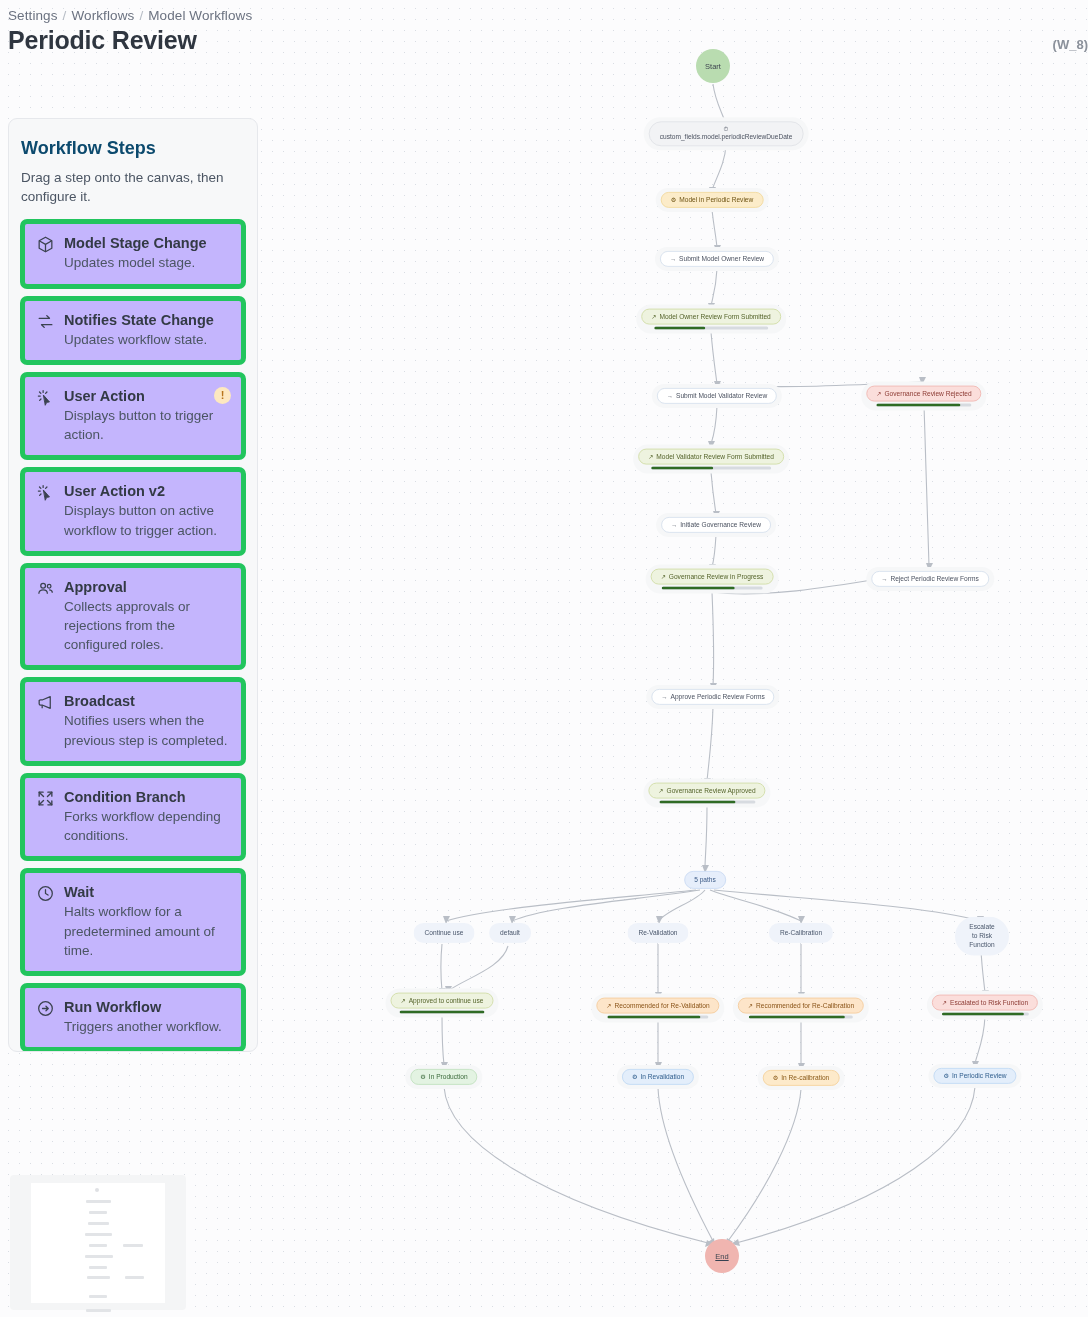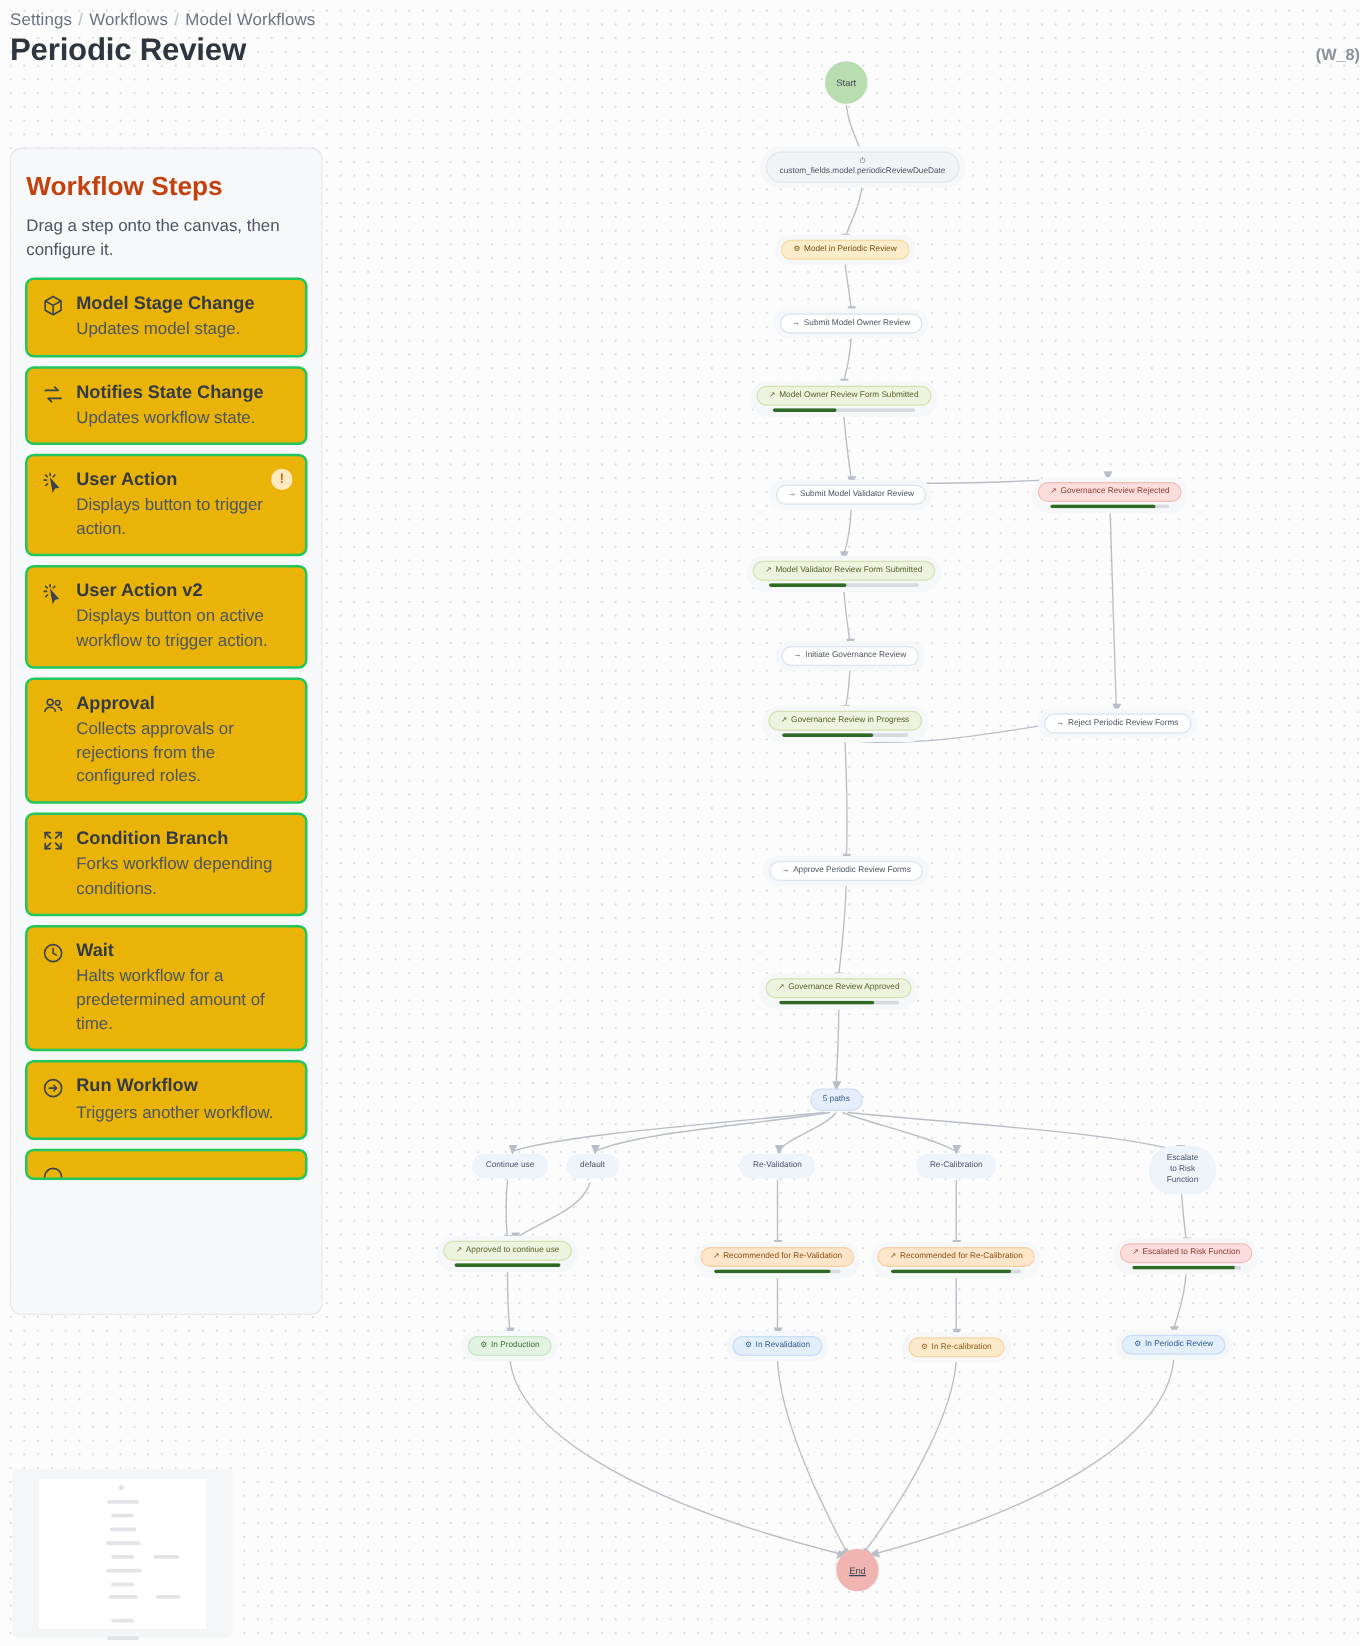--- a/index.html
+++ b/index.html
@@ -50,31 +50,31 @@
     position: absolute; left: 8px; top: 118px;
     width: 250px; height: 934px;
     background: #f7f8f9;
     border: 1px solid #e6e8ec;
     border-radius: 9px;
     overflow: hidden;
     z-index: 30;
   }
   .panel-inner { padding: 14px 11px 0 11px; }
   .panel-title {
-    font-size: 21px; font-weight: bold; color: #c2410c;
+    font-size: 18px; font-weight: bold; color: #0c4a6e;
     margin: 5px 0 9px 1px;
   }
   .panel-sub {
     font-size: 13.5px; color: #4b5563; line-height: 1.42;
     margin: 0 0 13px 1px; max-width: 212px;
   }
   .step-card {
     position: relative;
-    background: #eab308;
-    border: 2px solid #22c55e;
+    background: #c4b5fd;
+    border: 5px solid #22c55e;
     border-radius: 7px;
     padding: 10px 11px 11px 11px;
     margin-bottom: 7px;
     display: flex; gap: 9px;
   }
   .step-ico {
     flex: 0 0 auto; width: 19px; height: 19px;
     margin-top: 1px; color: #3b4250;
   }
   .step-ico svg { display: block; width: 19px; height: 19px; }
@@ -106,21 +106,21 @@
   .minimap-canvas {
     position: relative;
     margin: 0 auto;
     width: 134px; height: 120px;
     background: #ffffff;
   }
   .mm { position: absolute; background: #e2e4e7; border-radius: 1px; height: 3px; }
   .mm.dot { width: 4px; height: 4px; border-radius: 50%; background: #dfe1e4; }
 
   
-  .flow { position: absolute; inset: 0; z-index: 10; }
+  .flow { position: absolute; inset: 0; z-index: 10; margin-left: 36px; }
   .edges { position: absolute; left: 0; top: 0; width: 1088px; height: 1317px; }
   .edges path { fill: none; stroke: #b9bec6; stroke-width: 1.1px; }
   .edges polygon { fill: #b9bec6; }
 
   .node {
     position: absolute;
     transform: translate(-50%, -50%);
     white-space: nowrap;
     display: flex; align-items: center; justify-content: center;
     z-index: 12;
@@ -254,20 +254,32 @@
               <circle cx="16.6" cy="9.2" r="2.3"></circle>
               <path d="M16.6 13.6c2.4 0 4 1.5 4 3.9"></path>
             </svg>
           </span>
         <div class="step-body">
           <div class="step-name">Approval</div>
           <div class="step-desc">Collects approvals or rejections from the configured roles.</div>
         </div>
       </div>
 
+      <div class="step-card">
+        <span class="step-ico">
+            <svg viewBox="0 0 24 24" fill="none" stroke="currentColor" stroke-width="1.6" stroke-linejoin="round">
+              <path d="M4 9.4v4.1a1.7 1.7 0 0 0 1.7 1.7h2.1L18 19.4V4.6L7.8 8.8H5.7A1.7 1.7 0 0 0 4 10.5z"></path>
+              <path d="M7.8 15.2v4.2"></path>
+            </svg>
+          </span>
+        <div class="step-body">
+          <div class="step-name">Broadcast</div>
+          <div class="step-desc">Notifies users when the previous step is completed.</div>
+        </div>
+      </div>
 
       <div class="step-card">
         <span class="step-ico">
             <svg viewBox="0 0 24 24" fill="none" stroke="currentColor" stroke-width="1.7" stroke-linecap="round" stroke-linejoin="round">
               <path d="M4 9V4h5M20 9V4h-5M4 15v5h5M20 15v5h-5"></path>
               <path d="M4 4l5.5 5.5M20 4l-5.5 5.5M4 20l5.5-5.5M20 20l-5.5-5.5"></path>
             </svg>
           </span>
         <div class="step-body">
           <div class="step-name">Condition Branch</div>

